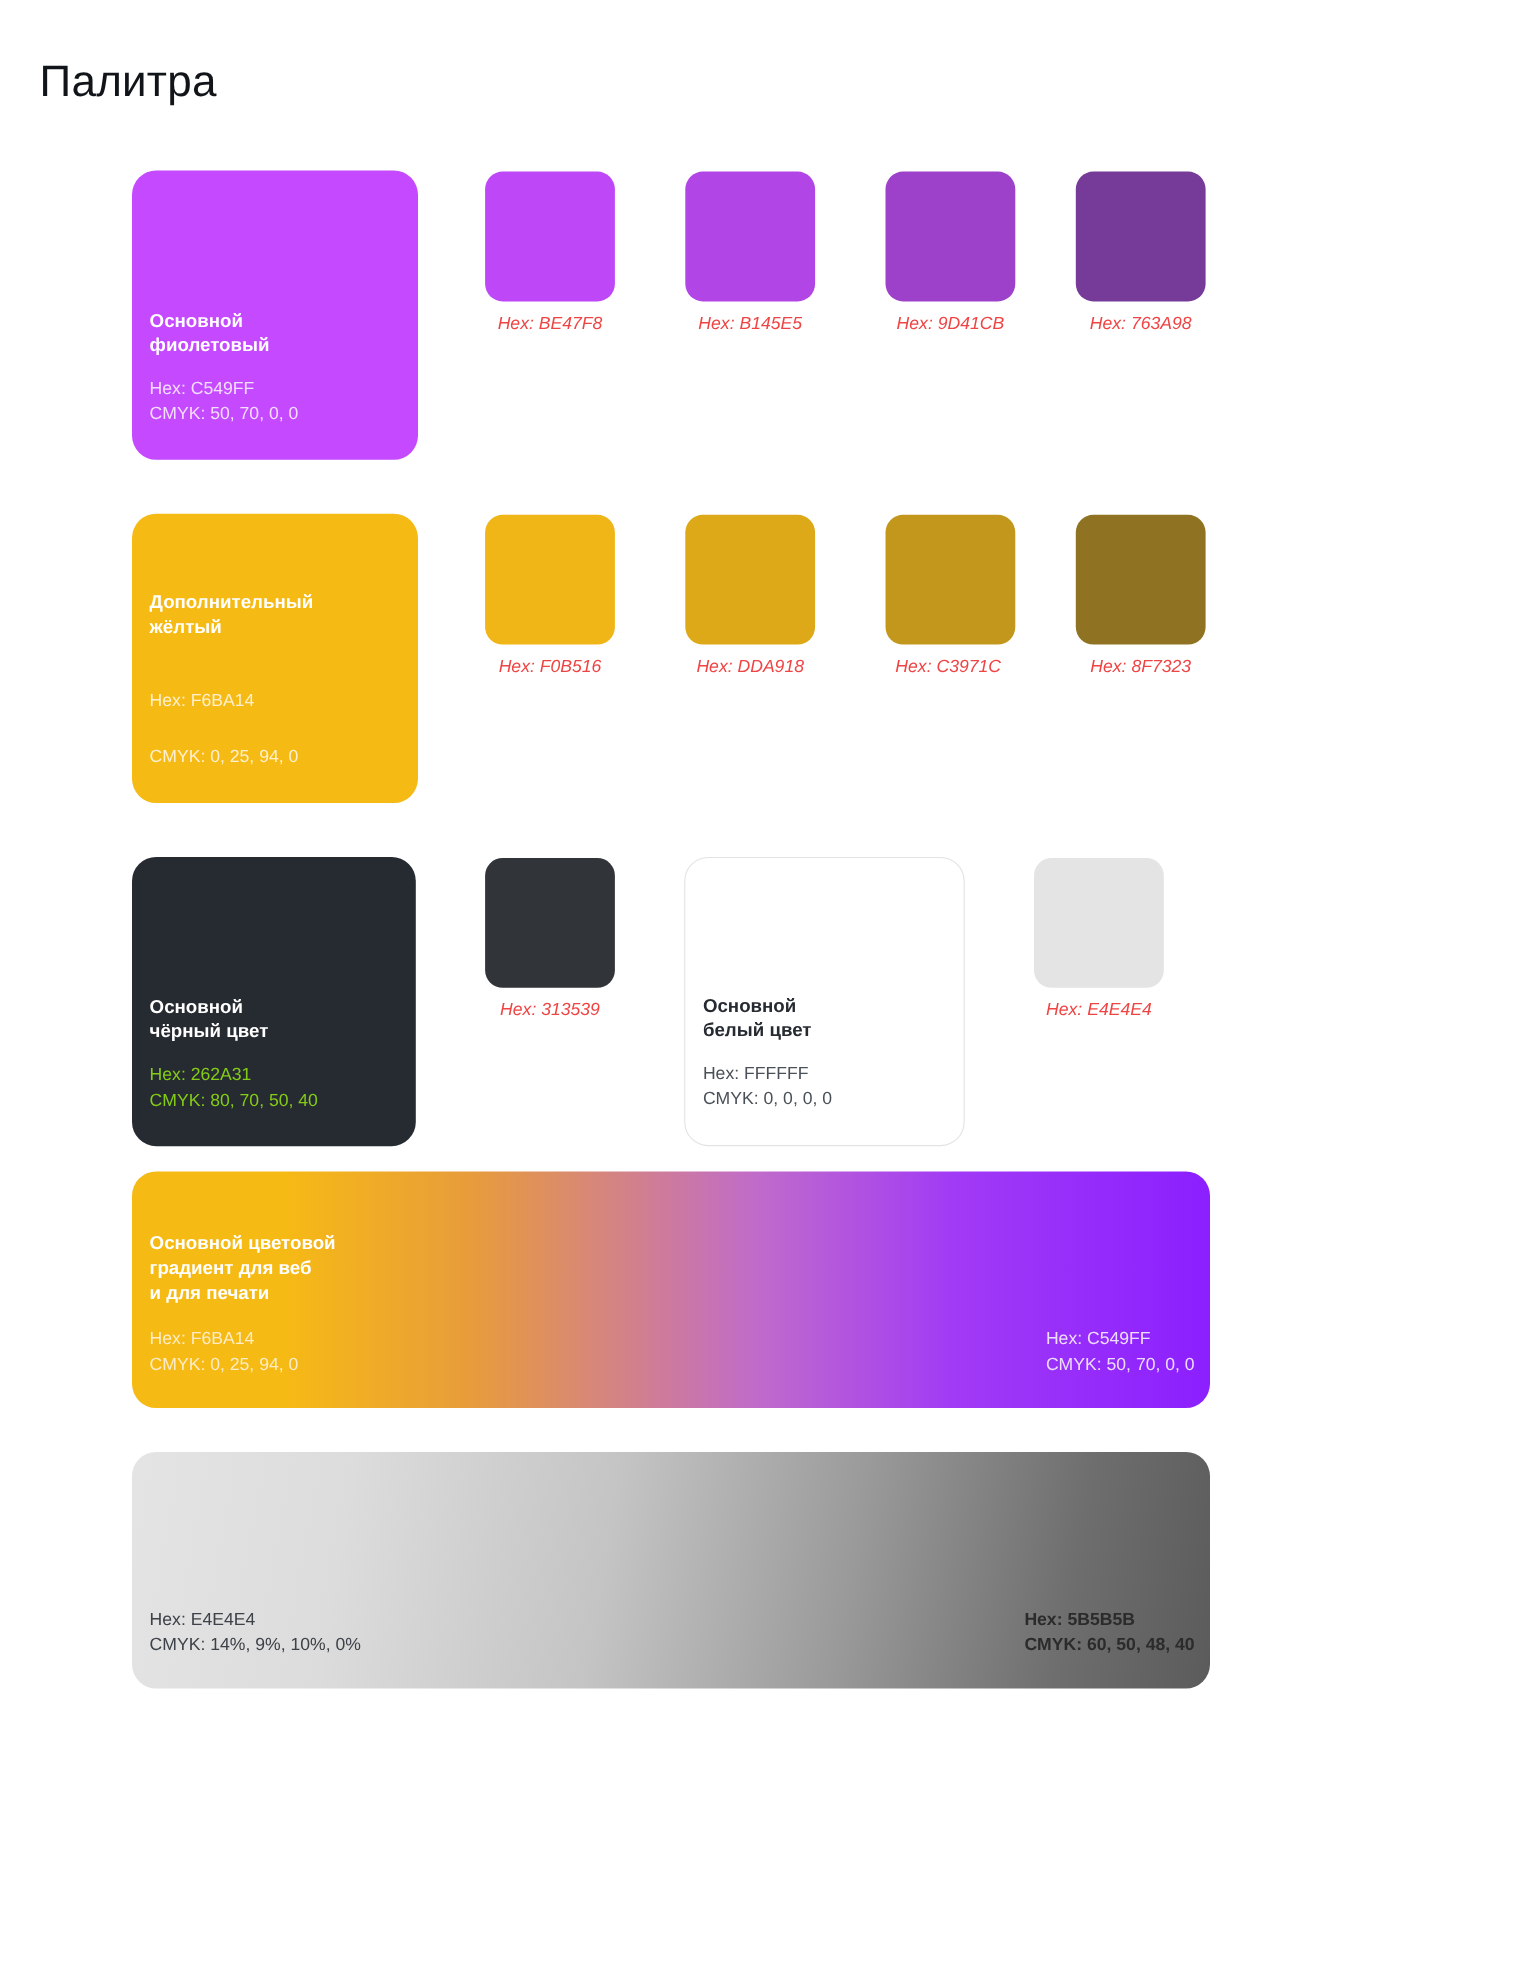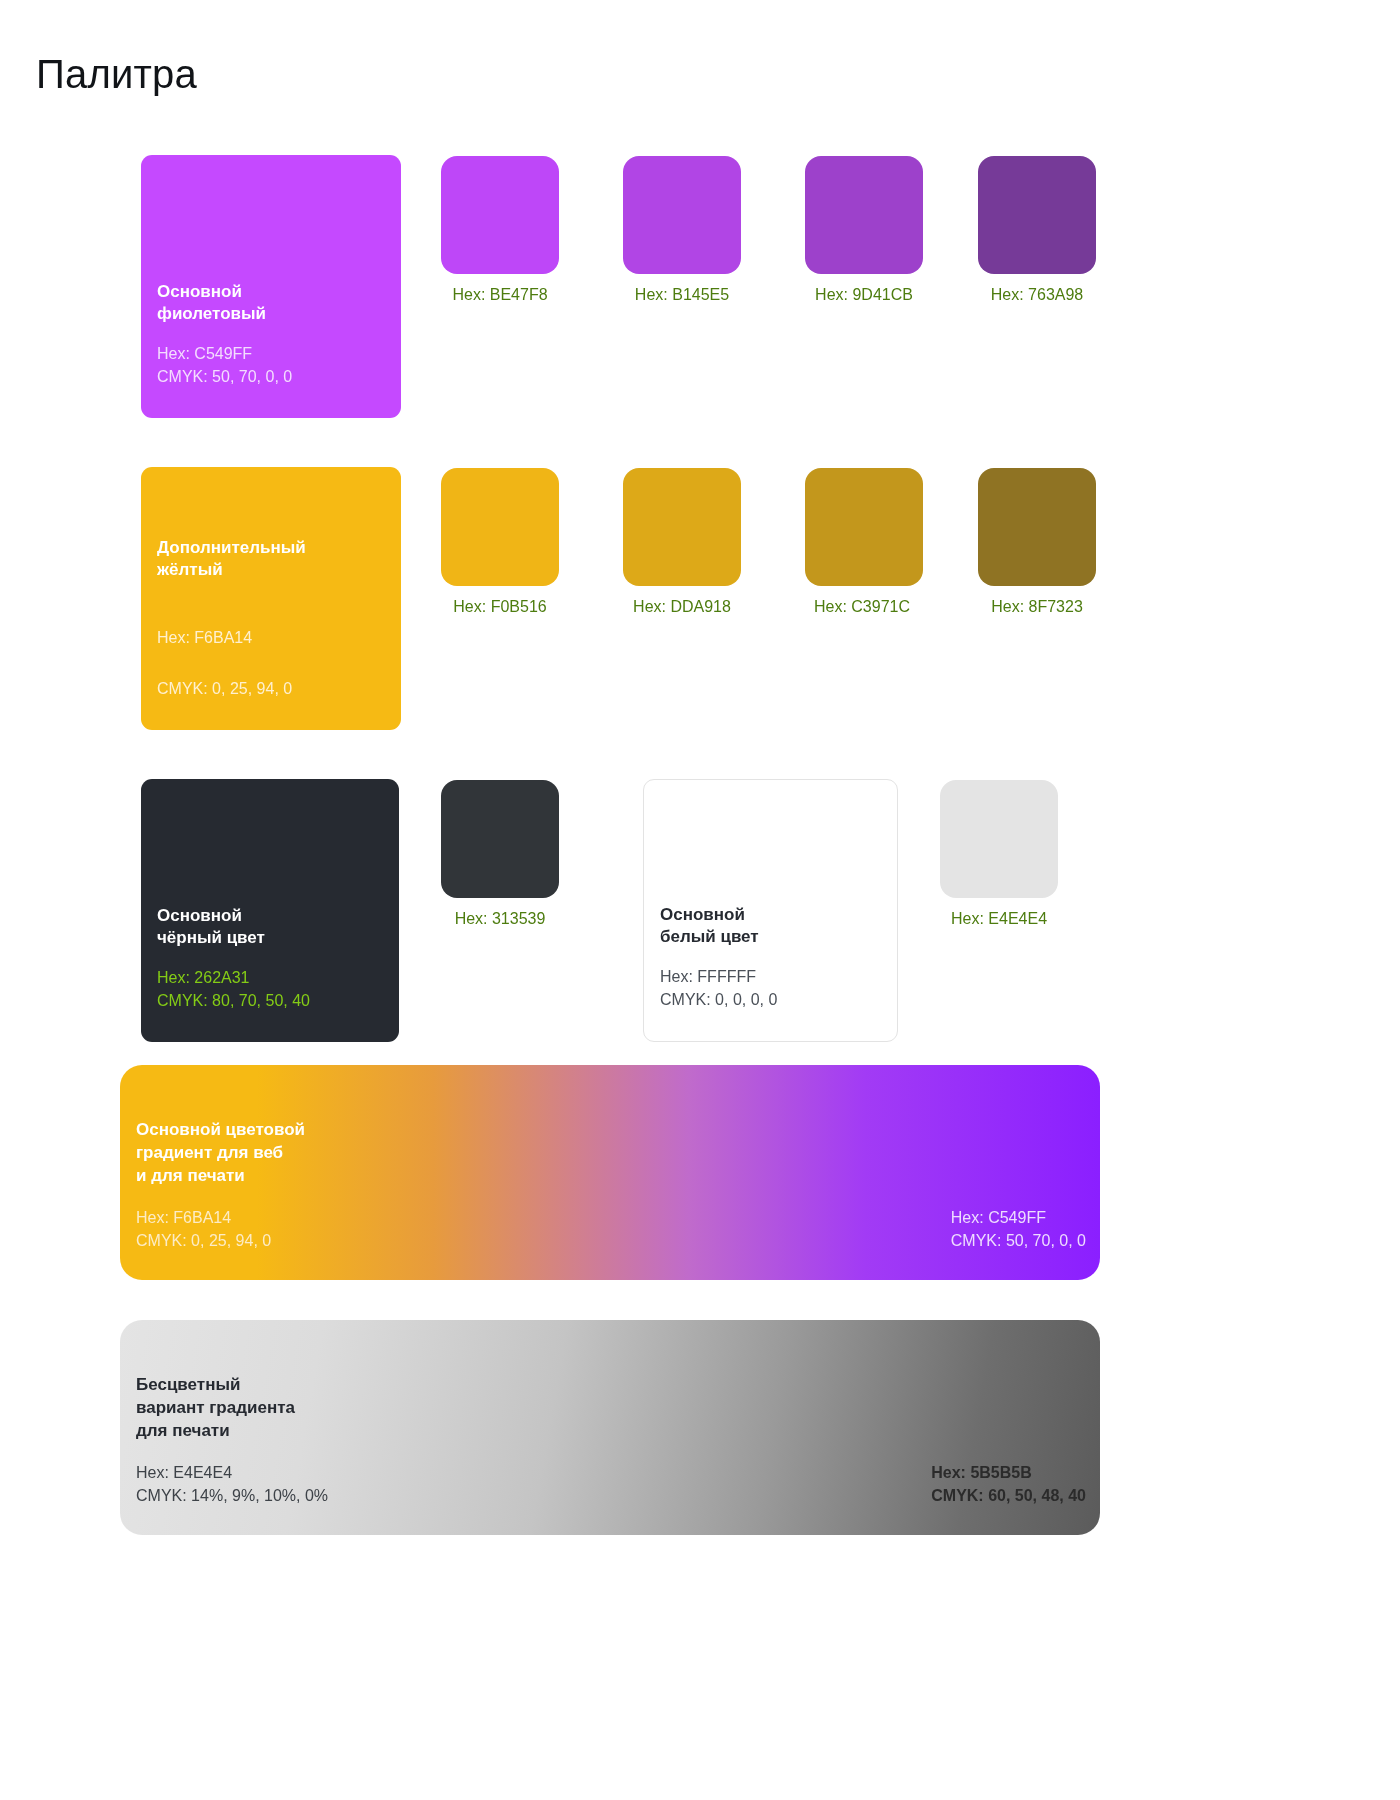--- a/index.html
+++ b/index.html
@@ -28,26 +28,25 @@
     font-size: 40px;
     font-weight: 500;
     letter-spacing: 0.2px;
     color: #111418;
   }
 
   
 
   .big-card {
     position: absolute;
-    border-radius: 11px;
+    border-radius: 22px;
     display: flex;
     flex-direction: column;
     justify-content: flex-end;
     padding: 0 16px 30px 16px;
-    margin-left: 21px;
   }
 
   .big-card .card-title {
     font-size: 17px;
     font-weight: 700;
     line-height: 1.32;
     white-space: pre-line;
     margin-bottom: 16px;
   }
 
@@ -58,23 +57,24 @@
   }
 
   .mini {
     position: absolute;
     border-radius: 16px;
   }
 
   .mini-label {
     position: absolute;
     font-size: 16px;
-    color: #4d7c0f;
+    color: #ef4444;
     white-space: nowrap;
     text-align: center;
+    font-style: italic;
   }
 
   
   #card-purple { left: 120px;  top: 155px;  width: 260px; height: 263px; background: #C549FF; }
   #card-purple .card-title { color: #ffffff; }
   #card-purple .card-meta  { color: #f4ddff; }
 
   
   #card-yellow { left: 120px;  top: 467px;  width: 260px; height: 263px; background: #F6BA14; gap: 28px; }
   #card-yellow .card-title { color: #ffffff; }
@@ -223,23 +223,20 @@
       <div class="bar-meta">CMYK: 0, 25, 94, 0</div>
     </div>
     <div class="bar-right">
       <div class="bar-meta">Hex: C549FF</div>
       <div class="bar-meta">CMYK: 50, 70, 0, 0</div>
     </div>
   </div>
 
   <div class="bar" id="bar-gray">
     <div class="bar-left">
-      <div class="bar-title">Бесцветный
-вариант градиента
-для печати</div>
       <div class="bar-meta">Hex: E4E4E4</div>
       <div class="bar-meta">CMYK: 14%, 9%, 10%, 0%</div>
     </div>
     <div class="bar-right">
       <div class="bar-meta">Hex: 5B5B5B</div>
       <div class="bar-meta">CMYK: 60, 50, 48, 40</div>
     </div>
   </div>
 
 </div>

